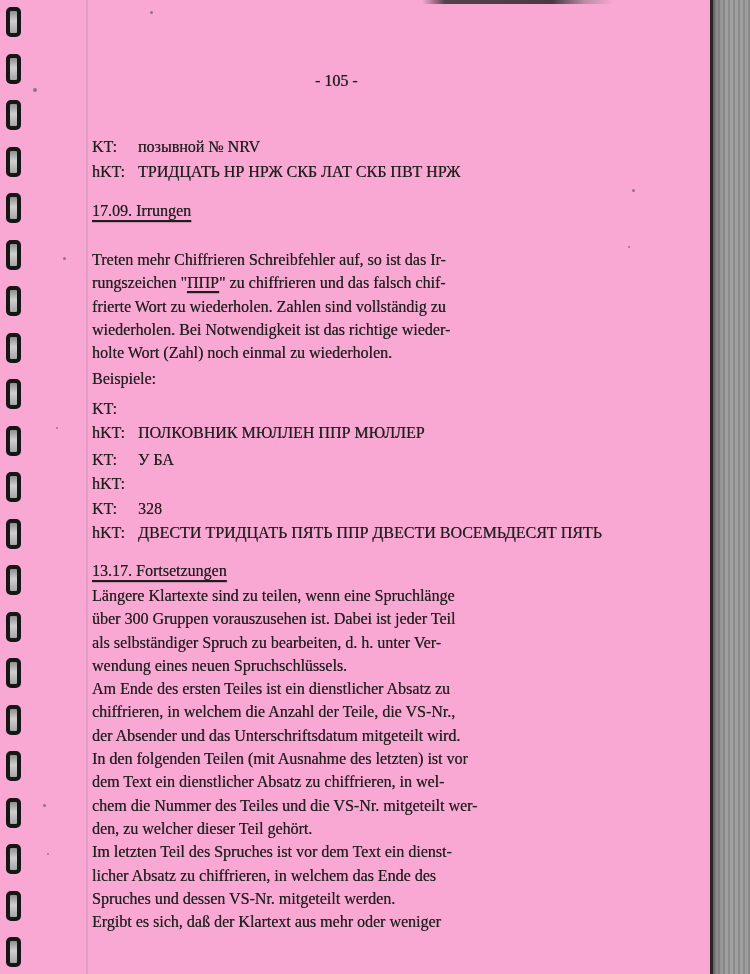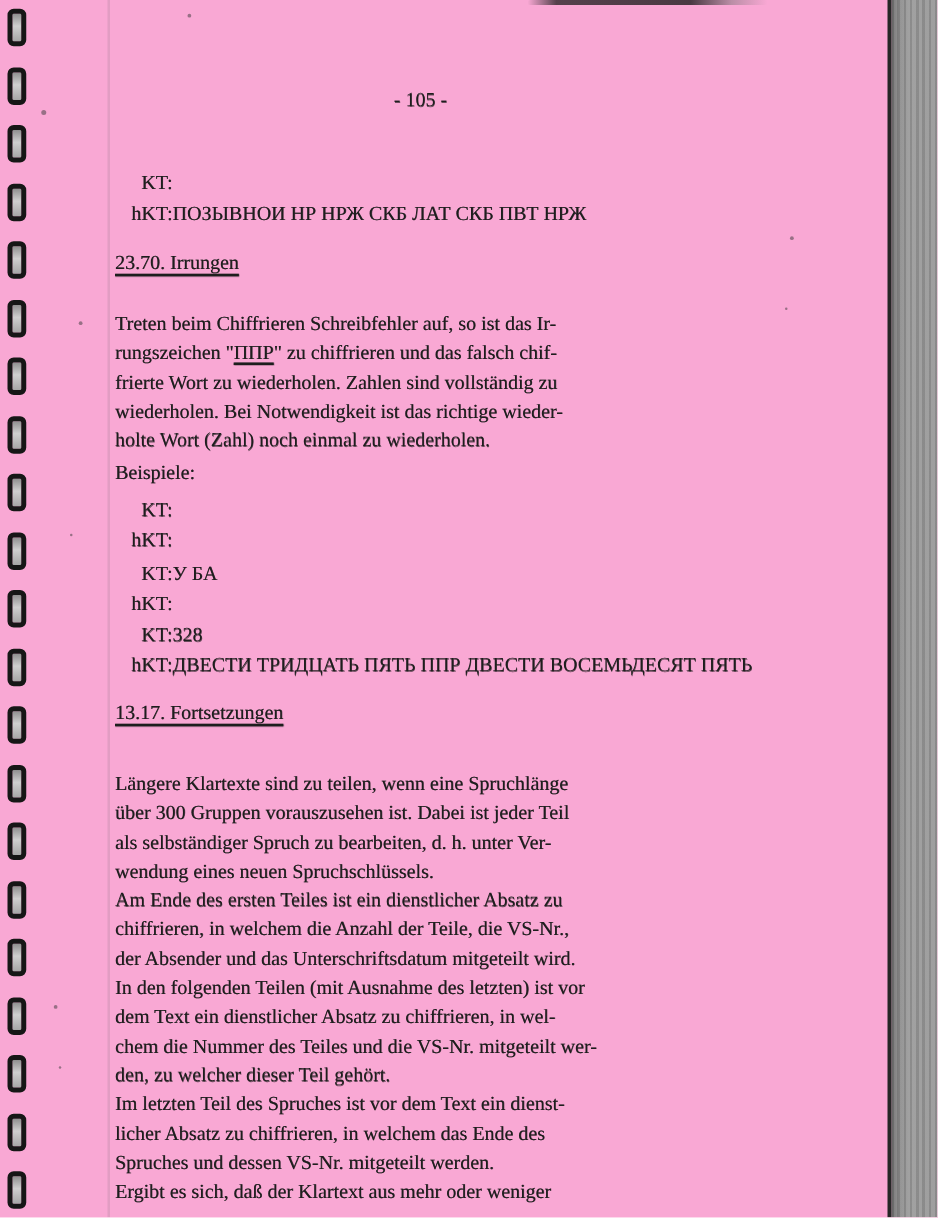--- a/index.html
+++ b/index.html
@@ -41,21 +41,21 @@
     background:linear-gradient(90deg, rgba(30,30,30,0) 0%, rgba(30,30,30,0.75) 12%, rgba(30,30,30,0.8) 68%, rgba(110,110,110,0.45) 85%, rgba(30,30,30,0) 100%);
   }
   .speck { position:absolute; background:rgba(55,55,55,0.5); border-radius:50%; }
 
   
   .abs { position:absolute; left:92px; }
   .hdr-page { position:absolute; left:315px; top:72px; }
   .hdr-doc  { position:absolute; left:468px; top:72px; letter-spacing:2.4px; }
 
   .rowset .row { display:flex; line-height:25px; }
-  .rowset .lbl { flex:0 0 46px;text-align:right; }
+  .rowset .lbl { flex:0 0 46px; }
   .exg .row { line-height:24px; }
 
   .heading {
     text-decoration:underline;
     text-underline-offset:4px;
     text-decoration-thickness:1.6px;
   }
   .para { width:585px; white-space:pre-line; line-height:23.3px; }
   .uterm {
     text-decoration:underline;
@@ -104,43 +104,45 @@
       <div class="speck" style="left: 628px; top: 246px; width: 2px; height: 2px;"></div>
       <div class="speck" style="left: 43px; top: 804px; width: 3px; height: 3px;"></div>
       <div class="speck" style="left: 47px; top: 853px; width: 2px; height: 2px;"></div>
     </div>
 
   <span class="hdr-page txt">- 105 -</span>
 
   <div class="abs rowset txt" style="top:134px;">
     <div class="row">
       <span class="lbl">KT:</span>
+      <span class="val">позывной № NRV</span>
     </div>
     <div class="row">
       <span class="lbl">hKT:</span>
-      <span class="val">ПОЗЫВНОИ НР НРЖ СКБ ЛАТ СКБ ПВТ НРЖ</span>
+      <span class="val">ТРИДЦАТЬ НР НРЖ СКБ ЛАТ СКБ ПВТ НРЖ</span>
     </div>
   </div>
 
-  <div class="abs heading txt" style="top:202px;">23.70. Irrungen</div>
+  <div class="abs heading txt" style="top:202px;">17.09. Irrungen</div>
 
-  <div class="abs para txt" style="top:248px;"><span>Treten beim Chiffrieren Schreibfehler auf, so ist das Ir-
+  <div class="abs para txt" style="top:248px;"><span>Treten mehr Chiffrieren Schreibfehler auf, so ist das Ir-
 rungszeichen "</span><span class="uterm">ППР</span><span>" zu chiffrieren und das falsch chif-
 frierte Wort zu wiederholen. Zahlen sind vollständig zu
 wiederholen. Bei Notwendigkeit ist das richtige wieder-
 holte Wort (Zahl) noch einmal zu wiederholen.</span></div>
 
   <div class="abs txt" style="top:370px;text-align:center;">Beispiele:</div>
 
   <div class="abs rowset exg txt" style="top:397px;">
     <div class="row">
       <span class="lbl">KT:</span>
     </div>
     <div class="row">
       <span class="lbl">hKT:</span>
+      <span class="val">ПОЛКОВНИК МЮЛЛЕН ППР МЮЛЛЕР</span>
     </div>
   </div>
 
   <div class="abs rowset exg txt" style="top:448px;">
     <div class="row">
       <span class="lbl">KT:</span>
       <span class="val">У БА</span>
     </div>
     <div class="row">
       <span class="lbl">hKT:</span>
@@ -153,21 +155,21 @@
       <span class="val">328</span>
     </div>
     <div class="row">
       <span class="lbl">hKT:</span>
       <span class="val">ДВЕСТИ ТРИДЦАТЬ ПЯТЬ ППР ДВЕСТИ ВОСЕМЬДЕСЯТ ПЯТЬ</span>
     </div>
   </div>
 
   <div class="abs heading txt" style="top:562px;text-align:center;">13.17. Fortsetzungen</div>
 
-  <div class="abs para txt" style="top:616px;">Längere Klartexte sind zu teilen, wenn eine Spruchlänge
+  <div class="abs para txt" style="top:584px;">Längere Klartexte sind zu teilen, wenn eine Spruchlänge
 über 300 Gruppen vorauszusehen ist. Dabei ist jeder Teil
 als selbständiger Spruch zu bearbeiten, d. h. unter Ver-
 wendung eines neuen Spruchschlüssels.
 Am Ende des ersten Teiles ist ein dienstlicher Absatz zu
 chiffrieren, in welchem die Anzahl der Teile, die VS-Nr.,
 der Absender und das Unterschriftsdatum mitgeteilt wird.
 In den folgenden Teilen (mit Ausnahme des letzten) ist vor
 dem Text ein dienstlicher Absatz zu chiffrieren, in wel-
 chem die Nummer des Teiles und die VS-Nr. mitgeteilt wer-
 den, zu welcher dieser Teil gehört.

